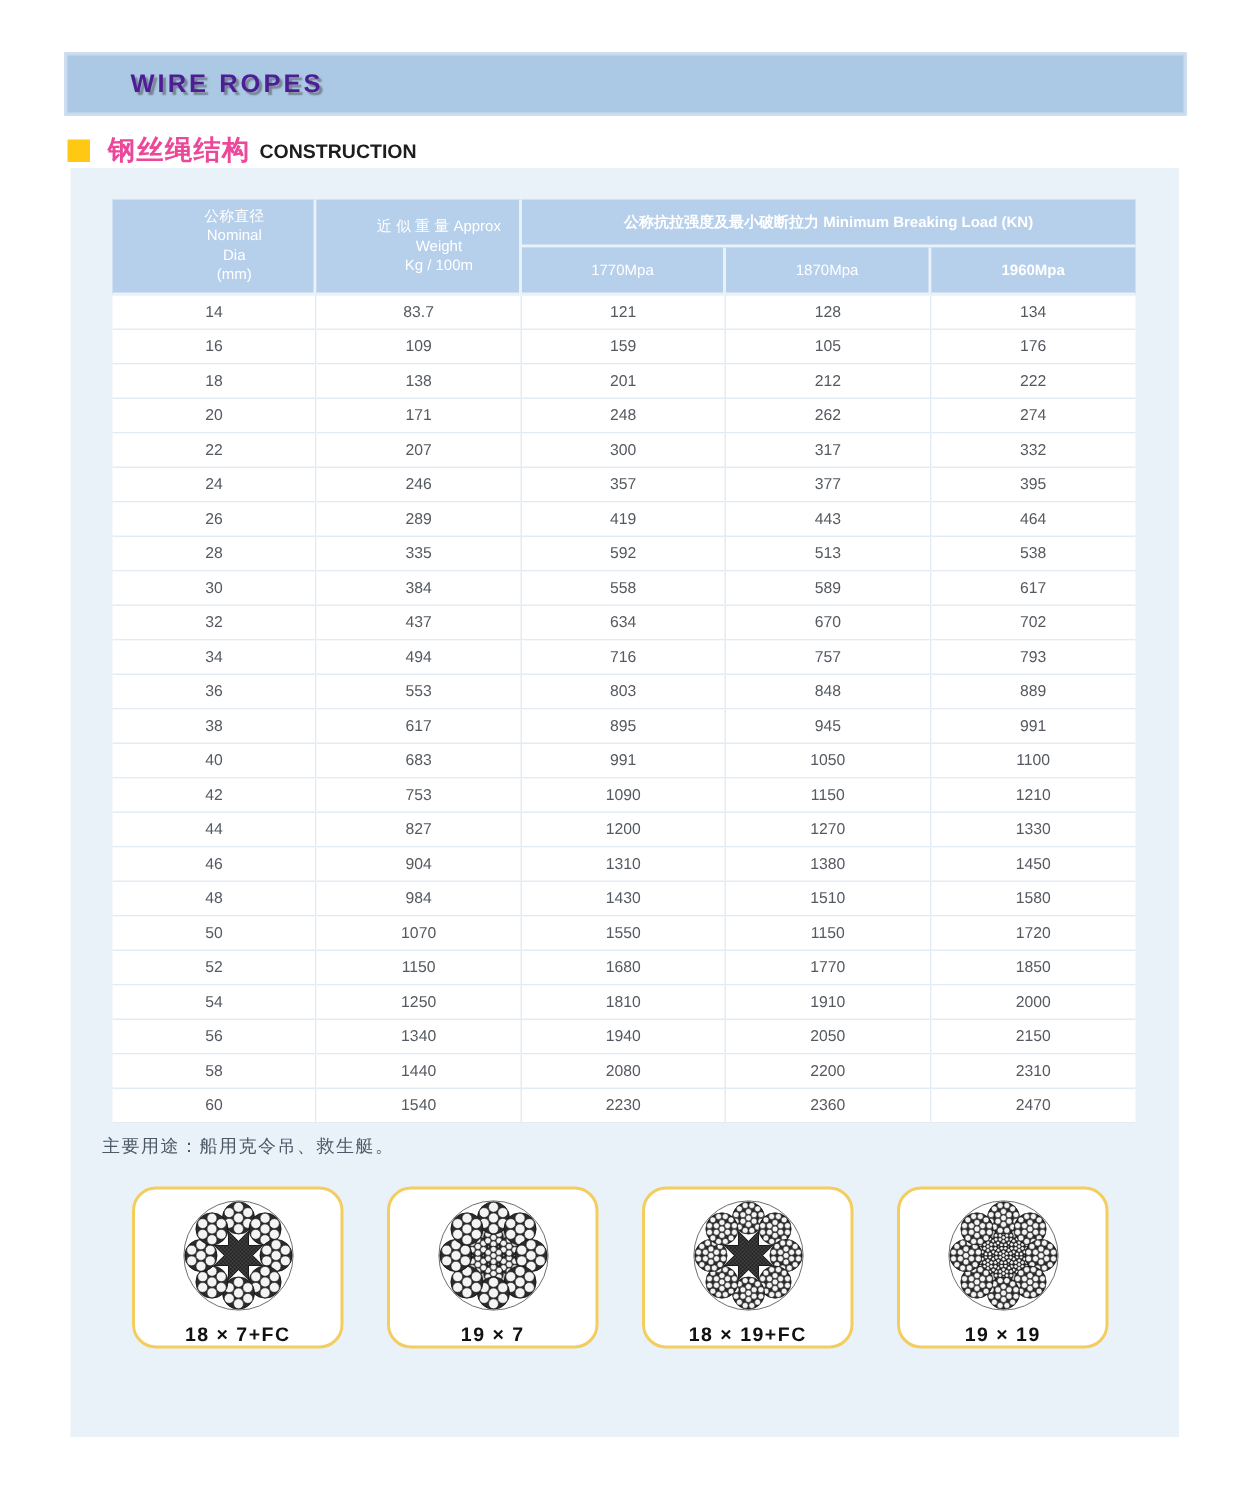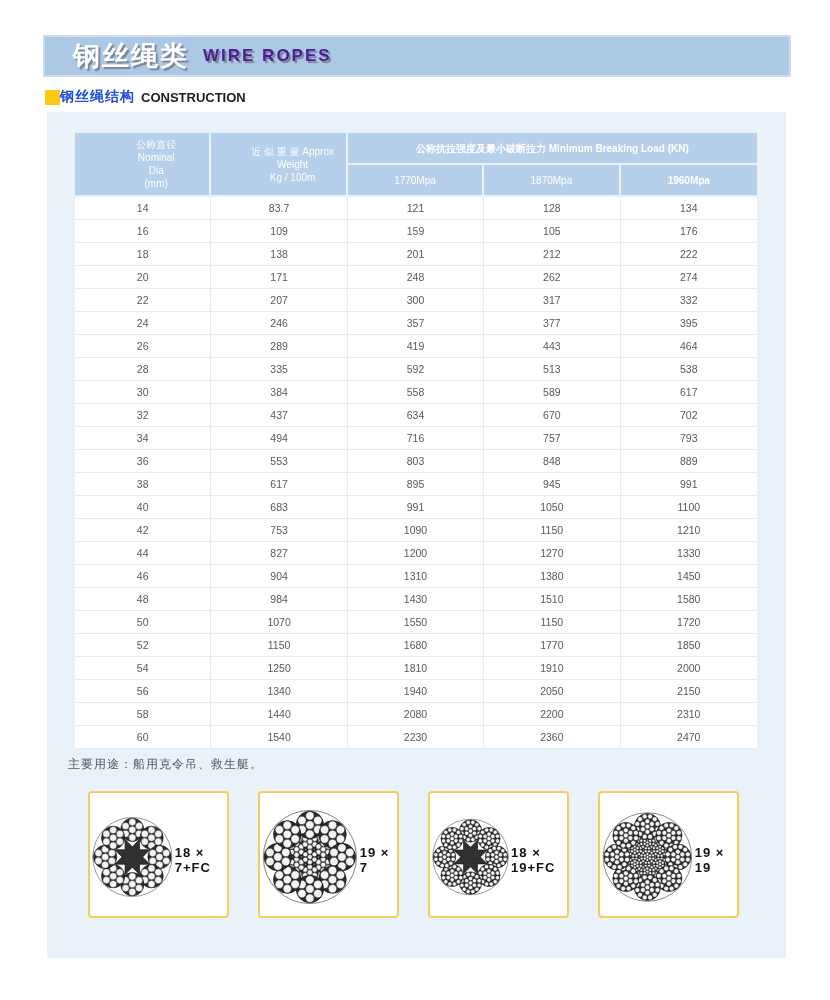--- a/index.html
+++ b/index.html
@@ -20,21 +20,21 @@
   }
   .title-en {
     font-size:17px; font-weight:bold; color:#4c1d95; margin-left:14px; letter-spacing:2px;
     text-shadow:2px 2px 1px rgba(110,120,135,.85);
   }
   
   .section-heading {
     position:absolute; left:45px; top:88px; display:flex; align-items:center;
   }
   .bullet { width:15px; height:15px; background:#ffc913; display:inline-block; }
-  .section-zh { font-size:14px; font-weight:bold; color:#1d4ed8; margin-left:0; letter-spacing:1px; }
+  .section-zh { font-size:18px; font-weight:bold; color:#ec4899; margin-left:12px; letter-spacing:1px; }
   .section-en { font-size:13px; font-weight:bold; color:#1d1d1d; margin-left:6px; }
   
   .panel {
     position:absolute; left:47px; top:112px; width:739px; height:846px;
     background:#e9f1f9;
   }
   
   table.spec {
     position:absolute; left:28px; top:21px; width:682px;
     border-collapse:separate; border-spacing:0; table-layout:fixed;
@@ -58,35 +58,34 @@
   
   .note {
     position:absolute; left:21px; top:644px; font-size:12px; color:#4b5866; letter-spacing:1px;
   }
   
   .cards {
     position:absolute; left:41px; top:679px; width:700px;
     display:flex; gap:29px;
   }
   .card {
-    width:141px; height:127px; background:#ffffff;
-    border:2px solid #f3ce5e; border-radius:4px;
-    display:flex; flex-direction:row; align-items:center; justify-content:flex-start;
+    width:141px; height:108px; background:#ffffff;
+    border:2px solid #f3ce5e; border-radius:16px;
+    display:flex; flex-direction:column; align-items:center; justify-content:flex-start;
     padding-top:5px;
   }
   .card svg { width:114px; height:114px; display:block; }
   .card-label {
     font-size:13px; font-weight:bold; color:#111; margin-top:6px; letter-spacing:1px;
   }
 </style>
 </head>
 <body>
 
 <div class="title-bar">
-  <span class="title-zh">钢丝绳类</span>
   <span class="title-en">WIRE ROPES</span>
 </div>
 
 <div class="section-heading">
   <span class="bullet"></span>
   <span class="section-zh">钢丝绳结构</span>
   <span class="section-en">CONSTRUCTION</span>
 </div>
 
 <div class="panel">

